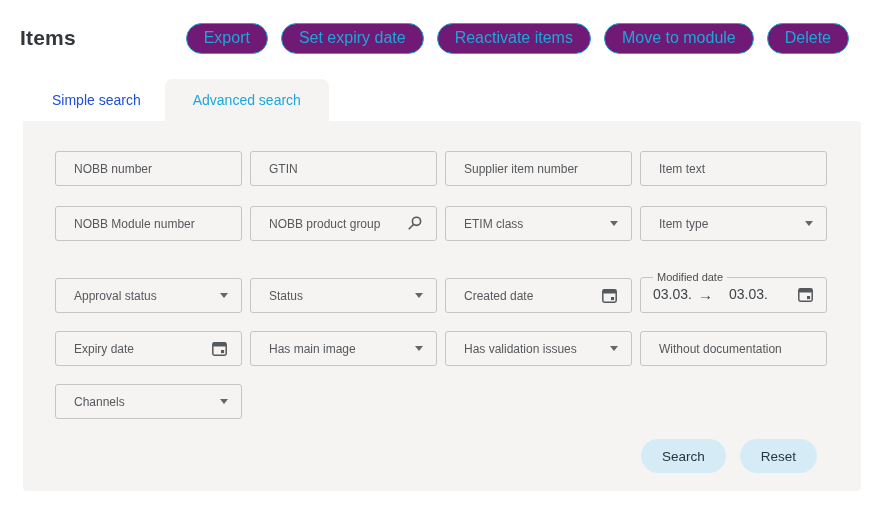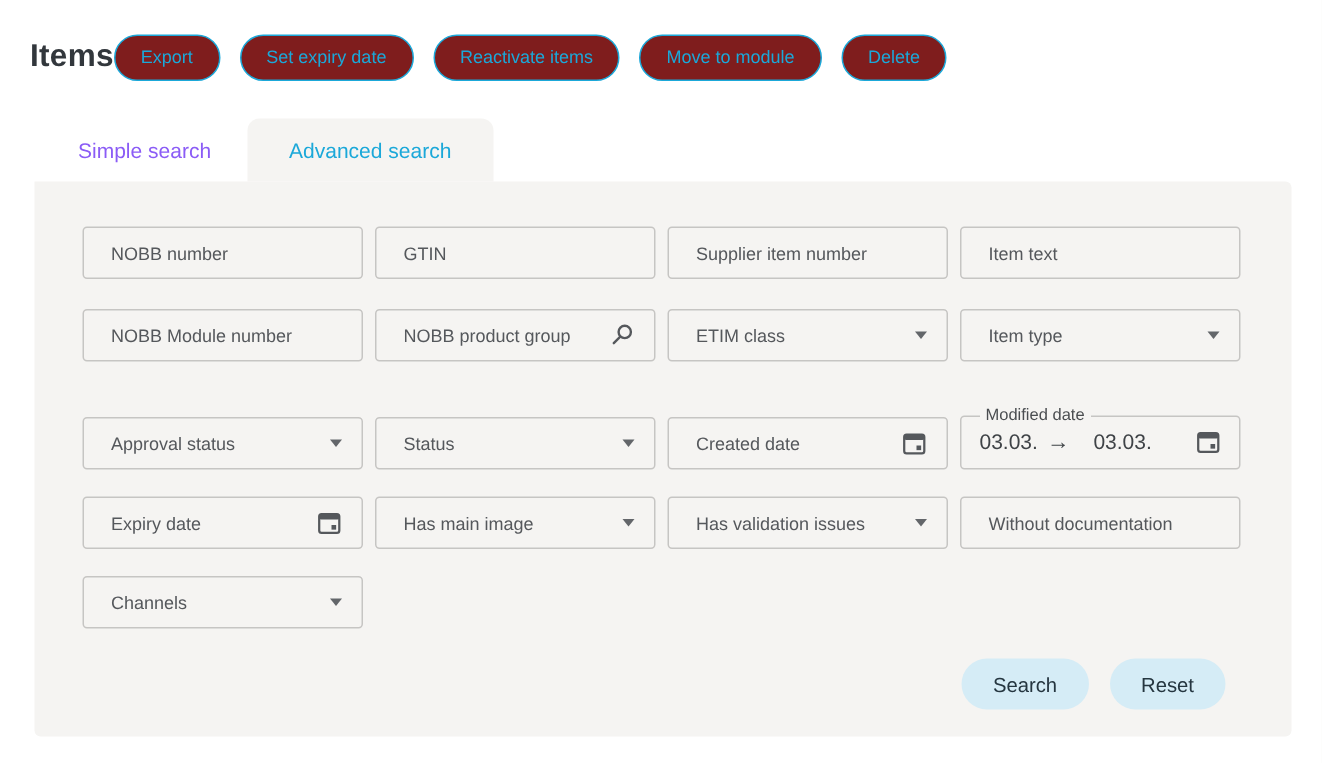--- a/index.html
+++ b/index.html
@@ -1,31 +1,31 @@
 <!DOCTYPE html>
 <html><head>
 <meta charset="utf-8">
 <style>
   * { box-sizing: border-box; margin: 0; padding: 0; }
   html, body { width: 881px; height: 513px; background: #ffffff; overflow: hidden; }
   body { font-family: "Liberation Sans", "DejaVu Sans", sans-serif; color: #3c4045; }
 
   
-  .header { display: flex; justify-content: flex-start; align-items: center;
-            padding: 20px 32px 0 20px; height: 56px; }
+  .header { display: flex; justify-content: space-between; align-items: center;
+            padding: 20px 32px 0 20px; height: 56px; gap: 32px; }
   .page-title { font-size: 21px; font-weight: bold; color: #32373c; letter-spacing: .2px; }
   .toolbar { display: flex; gap: 13px; }
   .pill-btn { height: 31px; padding: 0 17px; border: 1.5px solid #1ba8d9; border-radius: 16px;
-              background: #7f1d1d; color: #1ba8d9; font-size: 12px; line-height: 28px;
+              background: #701a75; color: #1ba8d9; font-size: 16px; line-height: 28px;
               font-family: inherit; cursor: pointer; white-space: nowrap; }
 
   
   .tabs { display: flex; margin: 23px 0 0 28px; }
   .tab { height: 42px; display: flex; align-items: center; justify-content: center;
-         padding: 0 24px; font-size: 14px; cursor: pointer; color: #8b5cf6; }
+         padding: 0 24px; font-size: 14px; cursor: pointer; color: #1d4ed8; }
   .tab.active { background: #f5f4f2; border-radius: 8px 8px 0 0; color: #1ba8d9; padding: 0 28px; }
 
   
   .panel { margin: 0 20px 0 23px; width: 838px; height: 370px; background: #f5f4f2;
            border-radius: 0 4px 4px 4px; padding: 30px 32px 18px 32px; }
 
   .field-row { display: flex; gap: 8px; align-items: flex-end; }
   .mb-a { margin-bottom: 20px; }
   .mb-b { margin-bottom: 30px; }
   .mb-c { margin-bottom: 18px; }

